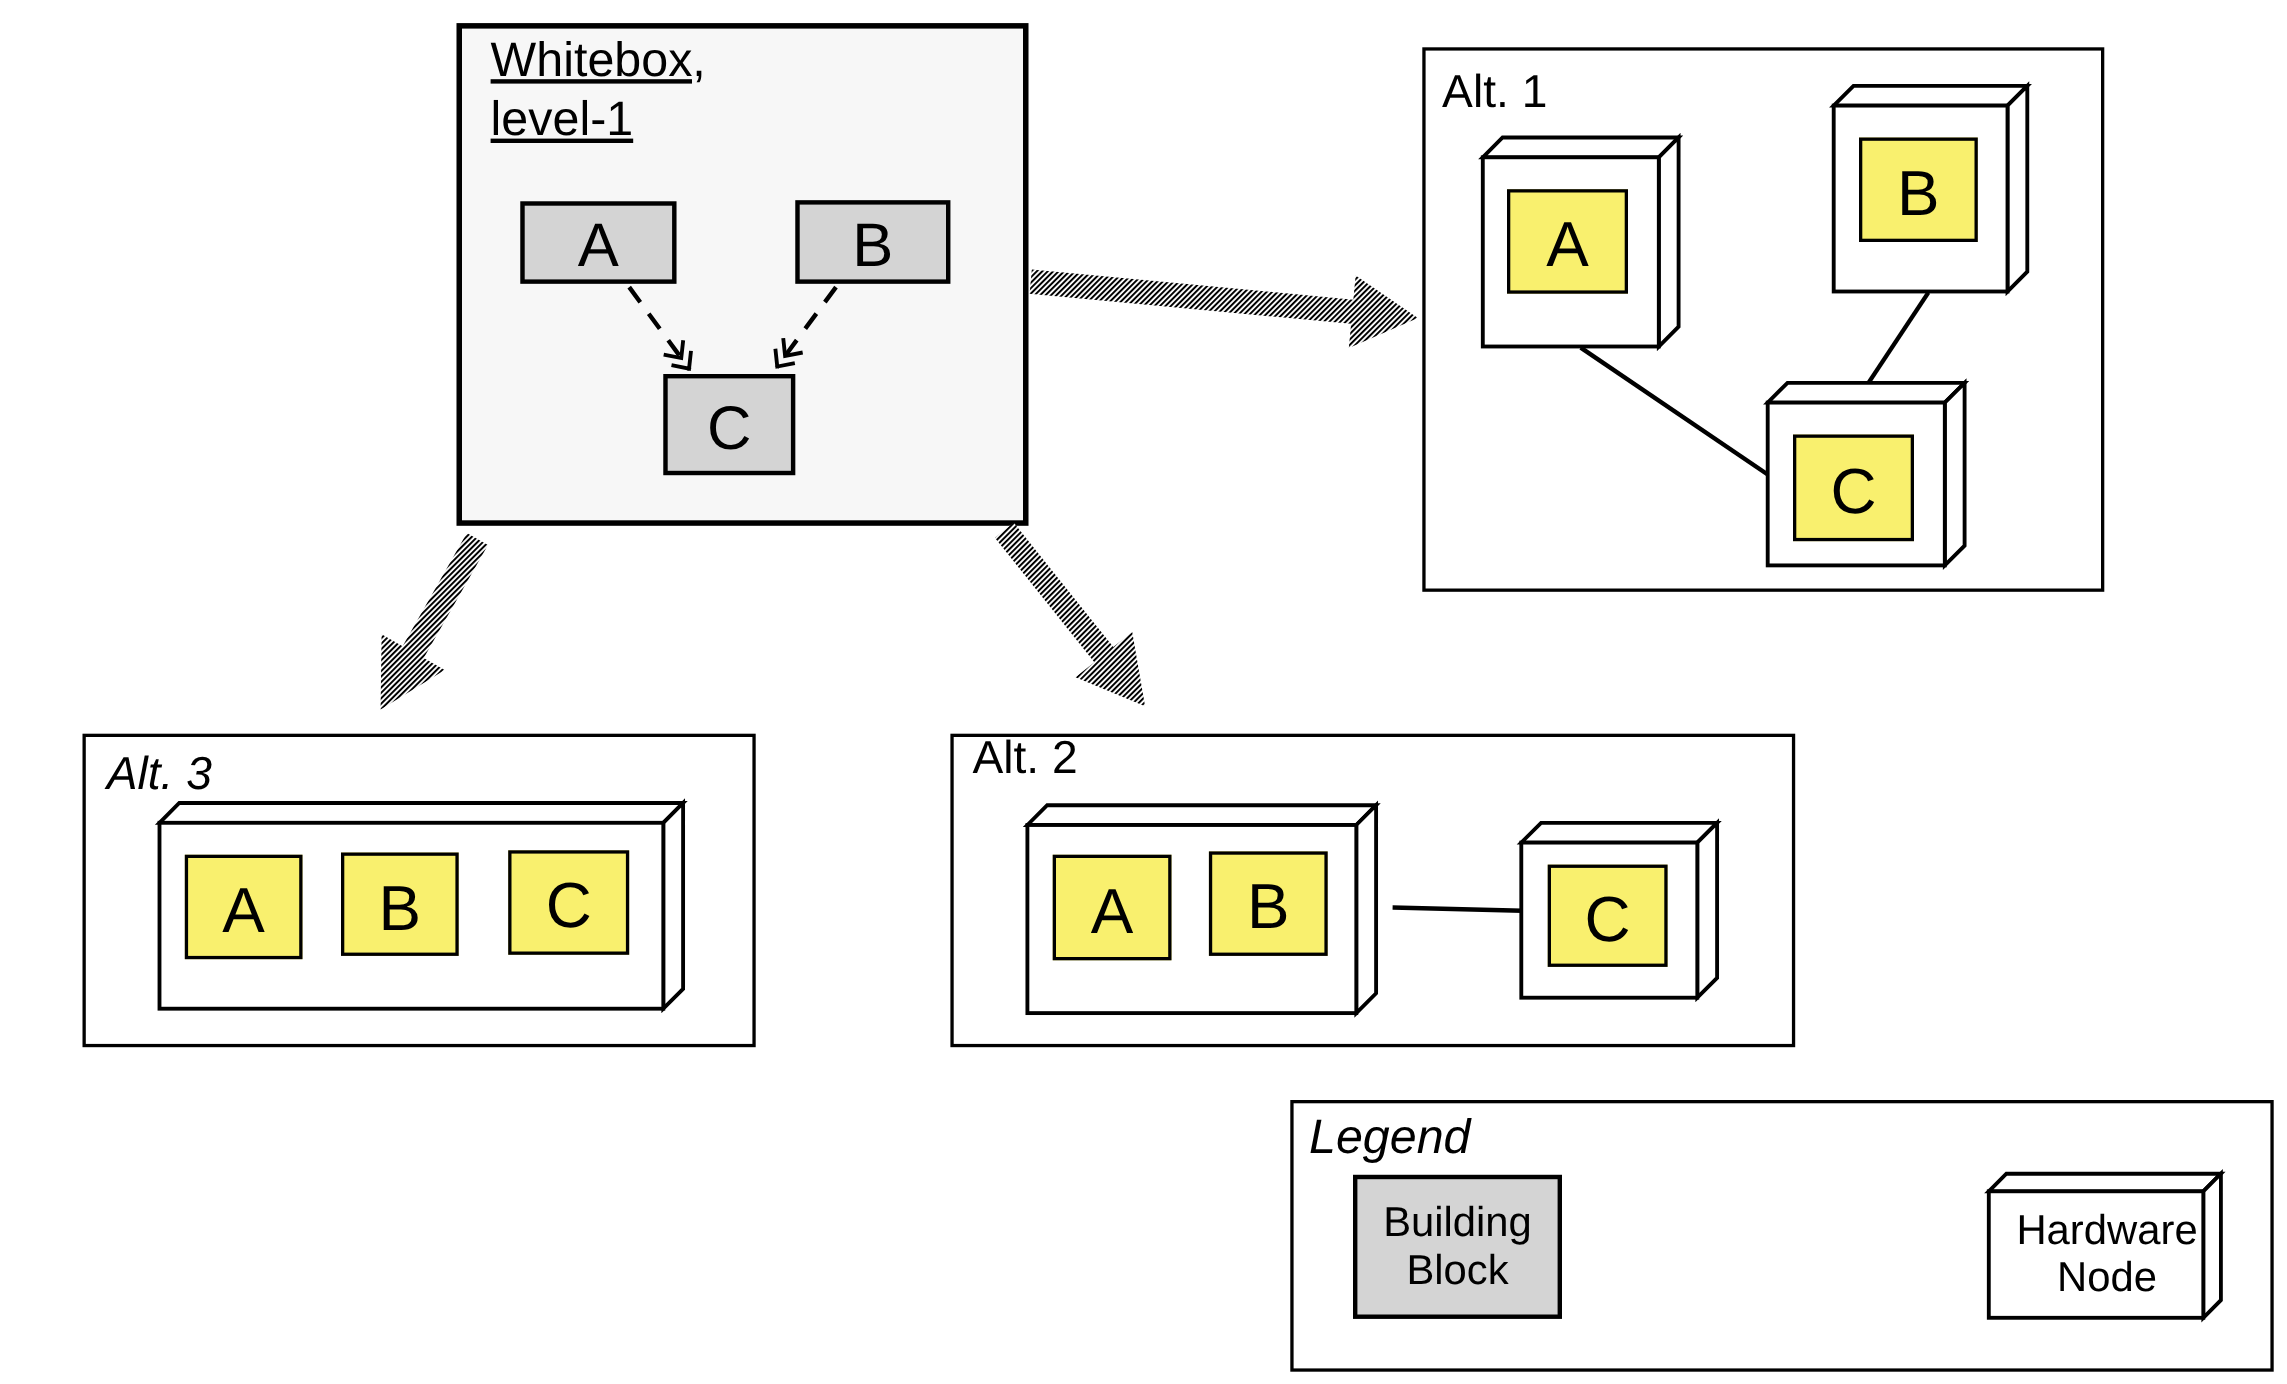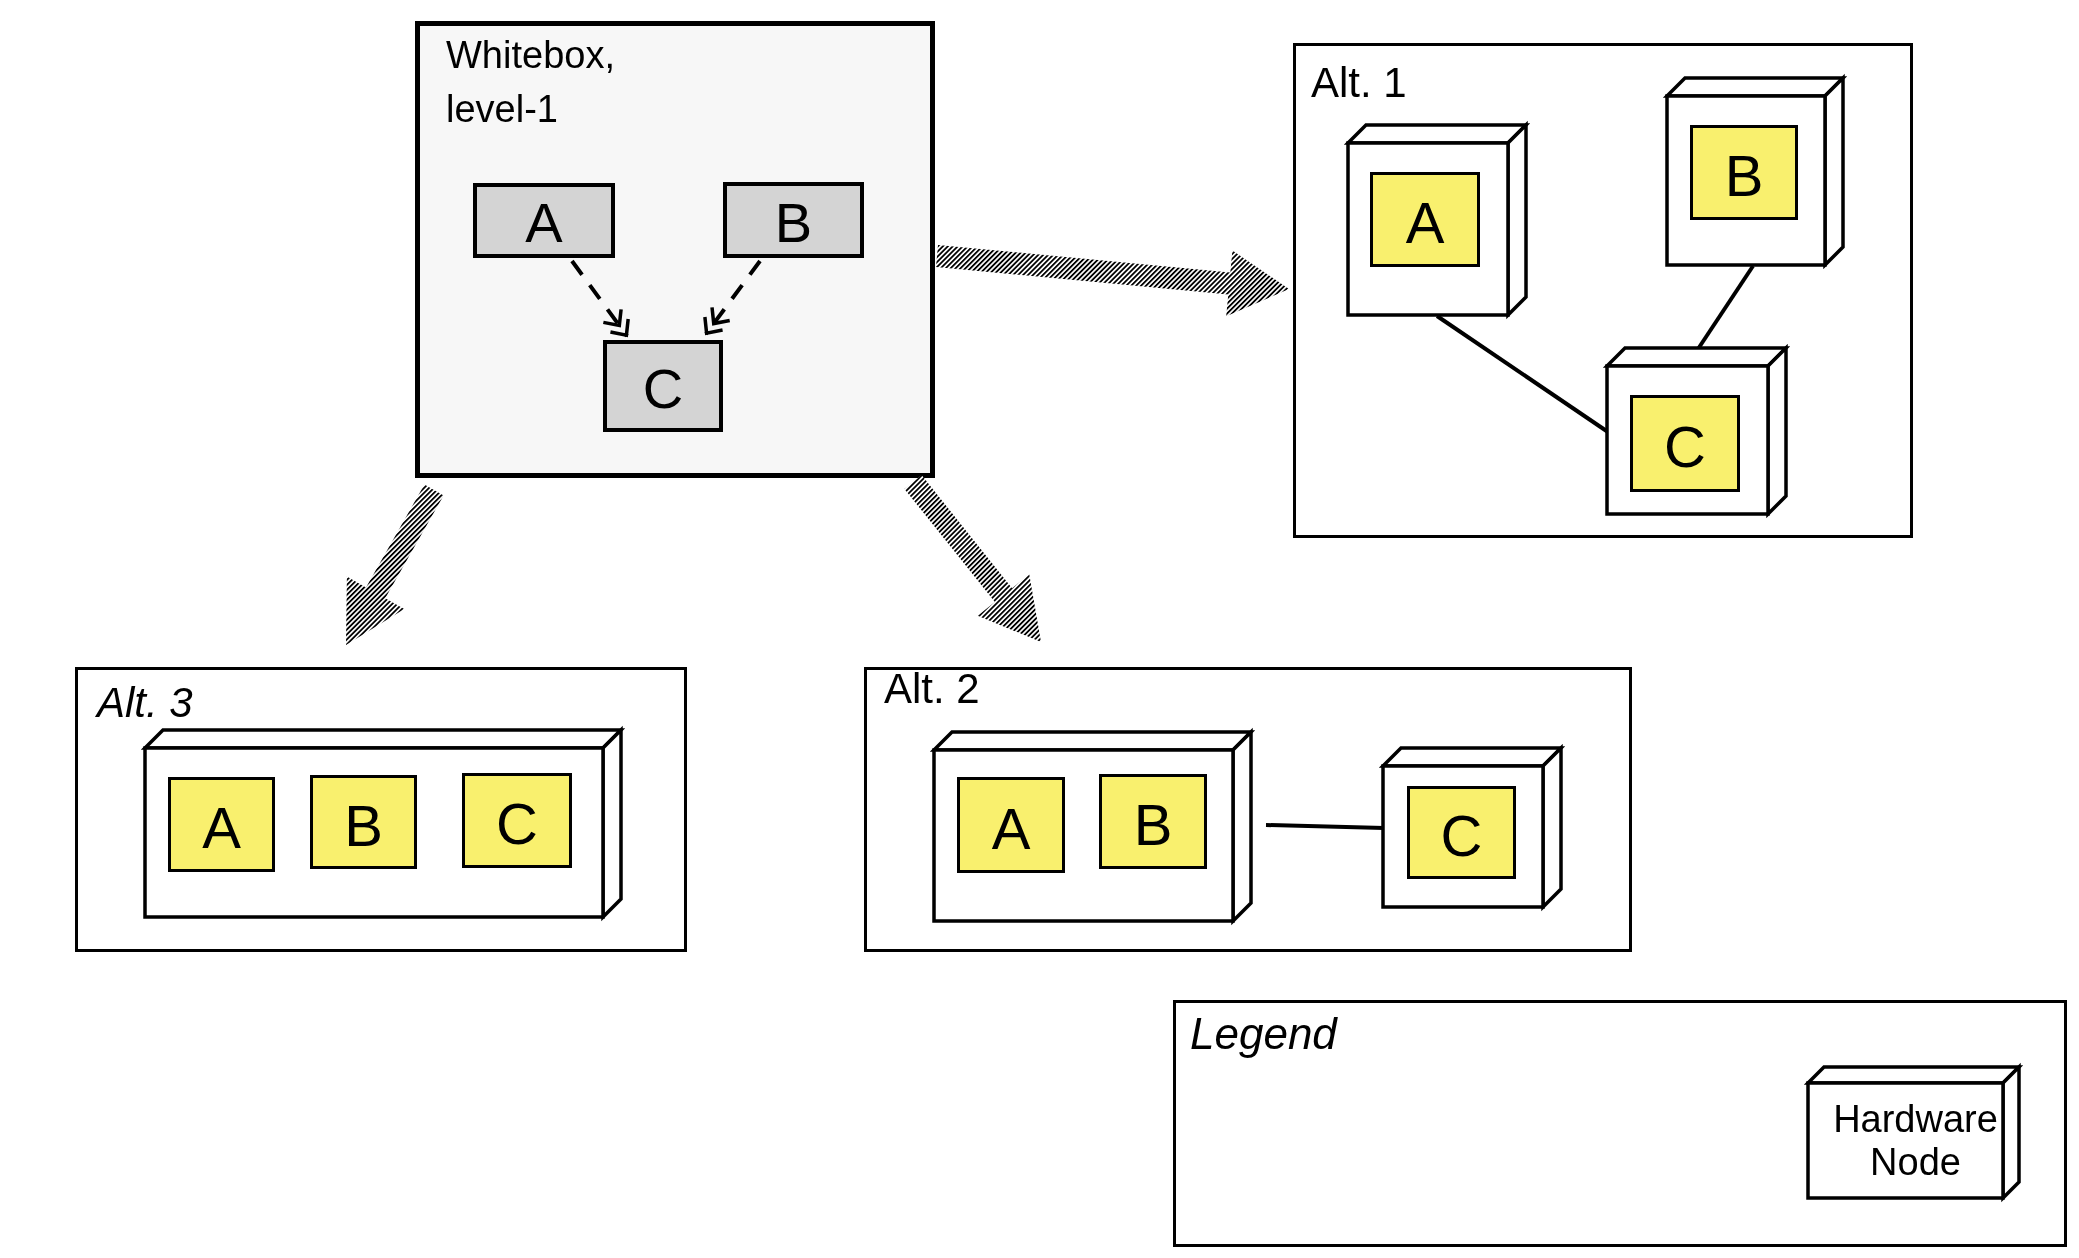--- a/index.html
+++ b/index.html
@@ -12,21 +12,21 @@
     overflow:hidden;
   }
   .abs{position:absolute;box-sizing:border-box;}
   svg.overlay{position:absolute;left:0;top:0;z-index:1;}
   .panel{border:3px solid var(--outline);background:var(--panel-fill);z-index:0;}
   .panel.whitebox{border-width:5px;background:var(--whitebox-fill);}
   .panel-title{
     position:absolute;z-index:2;
     font-size:42px;line-height:1.1;white-space:nowrap;
   }
-  .wb-title{font-size:38px;line-height:54px;}
+  .wb-title{font-size:44px;line-height:54px;text-decoration:underline;}
   .wb-title .line2{display:block;}
   .block{
     position:absolute;z-index:2;box-sizing:border-box;
     background:var(--bb-fill);border:4px solid var(--outline);
     display:flex;align-items:center;justify-content:center;
     font-size:56px;padding-top:4px;
   }
   .artifact{
     position:absolute;z-index:2;box-sizing:border-box;
     background:var(--da-fill);border:3px solid var(--outline);
@@ -175,18 +175,22 @@
   <div class="artifact" style="left:310px;top:775px;width:107px;height:94px;">
     <span>B</span>
   </div>
   <div class="artifact" style="left:462px;top:773px;width:110px;height:95px;">
     <span>C</span>
   </div>
 
   <div class="panel-title legend-title" style="left:1190px;top:1010px;">
     <span>Legend</span>
   </div>
+  <div class="legend-box bb" style="left:1230px;top:1068px;width:190px;height:131px;">
+    <span>Building</span>
+    <span>Block</span>
+  </div>
   <div class="legend-box hw" style="left:1808px;top:1083px;width:195px;height:115px;padding-left:20px;">
     <span>Hardware</span>
     <span>Node</span>
   </div>
 
 </div>
 
 </body></html>

